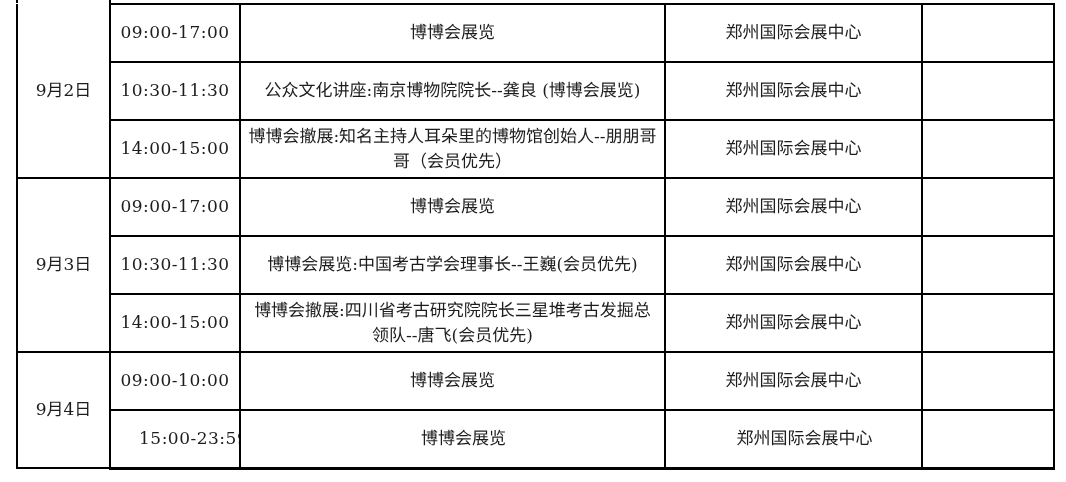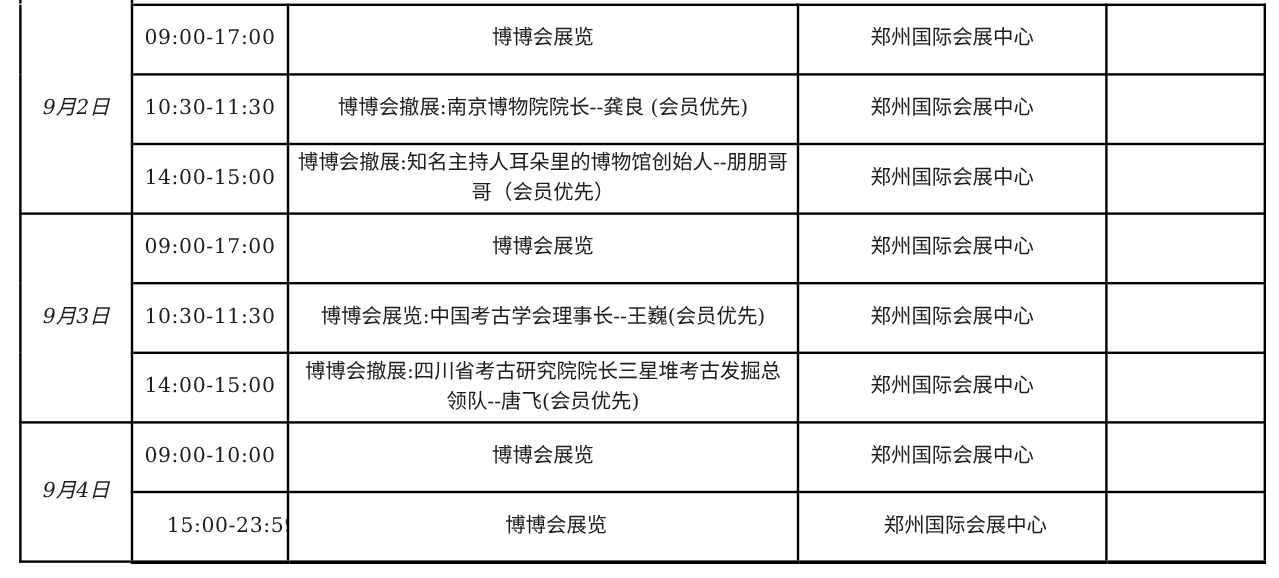--- a/index.html
+++ b/index.html
@@ -30,21 +30,21 @@
     border: 2px solid #000000;
     text-align: center;
     vertical-align: middle;
     font-size: 17px;
     line-height: 1.5;
     padding: 2px 6px;
     overflow: hidden;
   }
   table.schedule tr { height: 58px; }
   table.schedule tr:last-child td { border-bottom-width: 3px; padding-left: 28px; }
-  td.date-cell { font-size: 17px; font-style: italic; }
+  td.date-cell { font-size: 17px; }
   td.date-cell.cut-top { border-top: none; }
   td.time-cell { letter-spacing: 0.5px; white-space: nowrap; }
   td.event-cell { padding: 2px 8px; }
   td.location-cell { white-space: nowrap; }
   
   .border-ext {
     position: absolute;
     top: 0;
     width: 2px;
     height: 5px;
@@ -72,21 +72,21 @@
 
       <tr>
         <td class="date-cell cut-top" rowspan="3">9月2日</td>
         <td class="time-cell">09:00-17:00</td>
         <td class="event-cell">博博会展览</td>
         <td class="location-cell">郑州国际会展中心</td>
         <td class="notes-cell"></td>
       </tr>
       <tr>
         <td class="time-cell">10:30-11:30</td>
-        <td class="event-cell">博博会撤展:南京博物院院长--龚良 (会员优先)</td>
+        <td class="event-cell">公众文化讲座:南京博物院院长--龚良 (博博会展览)</td>
         <td class="location-cell">郑州国际会展中心</td>
         <td class="notes-cell"></td>
       </tr>
       <tr>
         <td class="time-cell">14:00-15:00</td>
         <td class="event-cell">博博会撤展:知名主持人耳朵里的博物馆创始人--朋朋哥哥（会员优先）</td>
         <td class="location-cell">郑州国际会展中心</td>
         <td class="notes-cell"></td>
       </tr>
 

